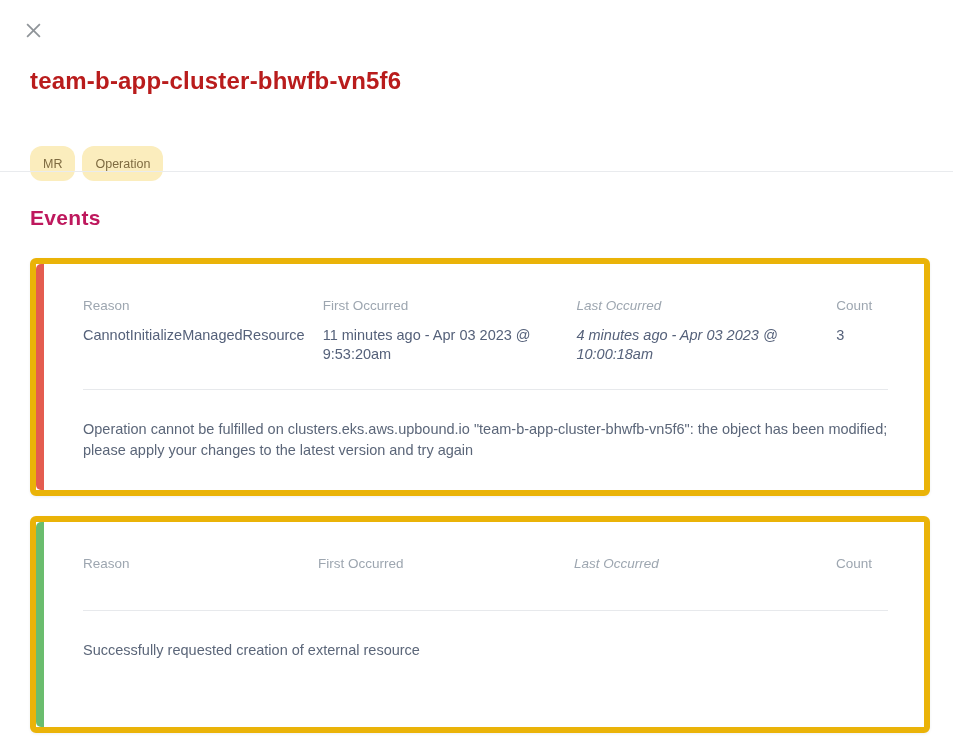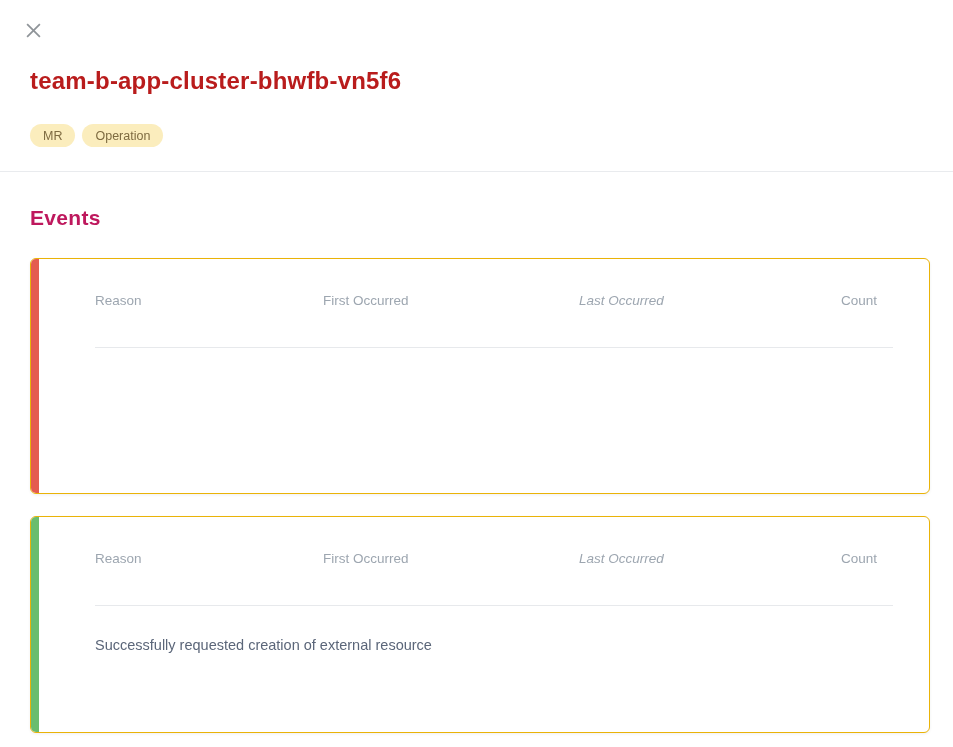--- a/index.html
+++ b/index.html
@@ -24,46 +24,45 @@
   .resource-title {
     position: absolute; top: 67px; left: 30px;
     font-size: 24px; font-weight: bold; color: #b91c1c;
     letter-spacing: 0.2px;
   }
   .badge-row {
     position: absolute; top: 124px; left: 30px;
     display: flex; gap: 7px;
   }
   .badge {
-    height: 23px; padding: 0 13px;
+    height: 35px; padding: 0 13px;
     display: inline-flex; align-items: center;
     background: #fbedbd; color: #7e6b41;
-    border-radius: 12px; font-size: 12.5px;
+    border-radius: 12px; font-size: 12.5px; margin-top: 22px;
   }
 
   .page-divider {
     position: absolute; top: 171px; left: 0; width: 953px;
     border-top: 1px solid #e9ebee;
   }
 
   
   .events-heading {
     position: absolute; top: 206px; left: 30px;
     font-size: 21px; font-weight: bold; color: #be185d;
     letter-spacing: 0.3px;
   }
 
   .event-card {
     position: absolute; left: 30px; width: 900px;
     background: #fff;
-    border: 1px solid #eab308;
+    border: 6px solid #eab308;
     border-radius: 6px;
     box-shadow: 0 1px 3px rgba(30,40,60,0.07);
     display: flex;
-    gap: 17px;
   }
   .event-card.error   { top: 258px; min-height: 236px; }
   .event-card.success { top: 516px; min-height: 217px; }
 
   .accent-bar {
     flex: 0 0 8px;
     border-radius: 5px 0 0 5px;
   }
   .event-card.error   .accent-bar { background: #e45c50; }
   .event-card.success .accent-bar { background: #6abd6e; }
@@ -126,22 +125,29 @@
   <div class="event-card error">
     <div class="accent-bar"></div>
     <div class="card-content">
       <div class="event-table">
         <div class="tr">
           <div class="th col-reason">Reason</div>
           <div class="th col-first">First Occurred</div>
           <div class="th col-last">Last Occurred</div>
           <div class="th col-count">Count</div>
         </div>
+        <div class="tr">
+          <div class="td col-reason">CannotInitializeManagedResource</div>
+          <div class="td col-first">11 minutes ago - Apr 03 2023 @ 9:53:20am</div>
+          <div class="td col-last">4 minutes ago - Apr 03 2023 @ 10:00:18am</div>
+          <div class="td col-count">3</div>
+        </div>
       </div>
       <div class="card-divider"></div>
+      <p class="event-message">Operation cannot be fulfilled on clusters.eks.aws.upbound.io "team-b-app-cluster-bhwfb-vn5f6": the object has been modified; please apply your changes to the latest version and try again</p>
     </div>
   </div>
 
   <div class="event-card success">
     <div class="accent-bar"></div>
     <div class="card-content">
       <div class="event-table">
         <div class="tr">
           <div class="th col-reason">Reason</div>
           <div class="th col-first">First Occurred</div>

